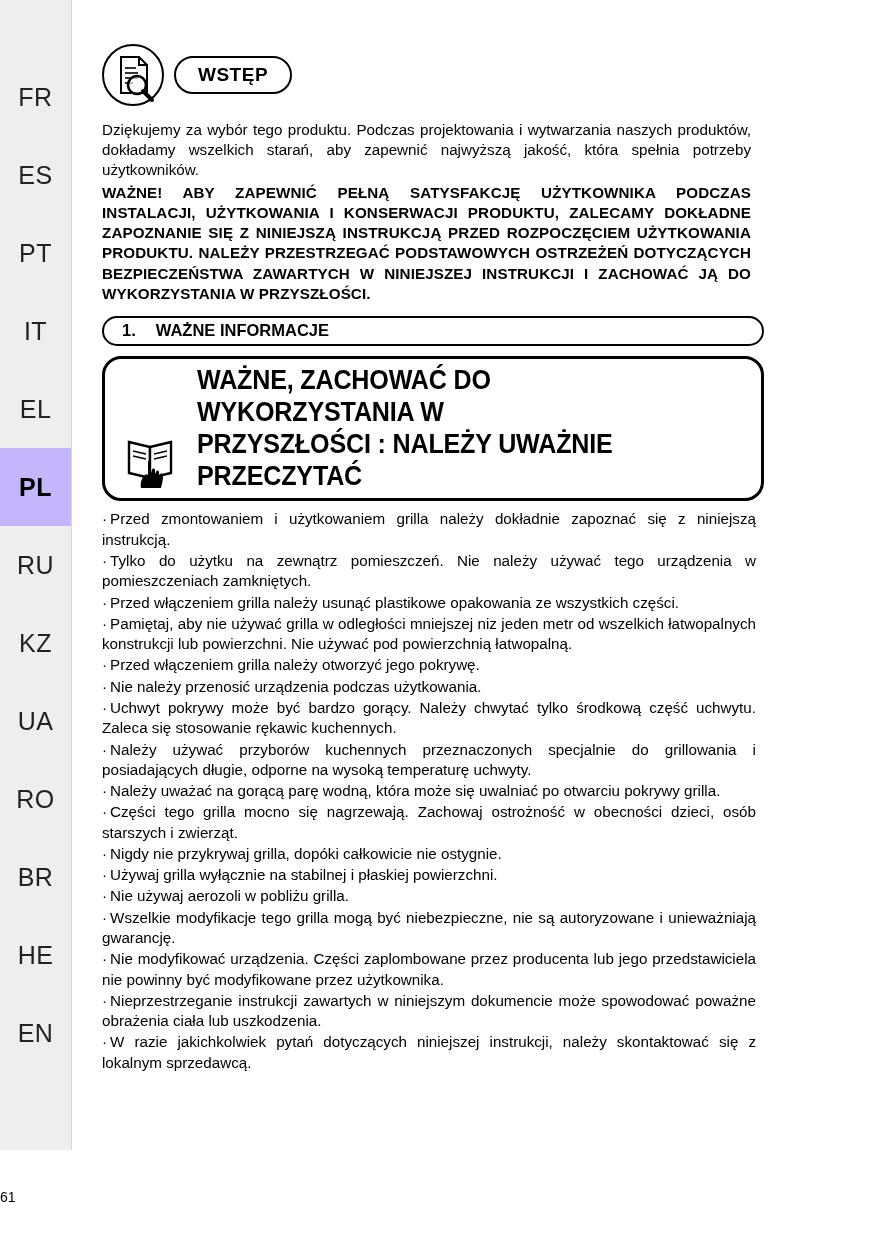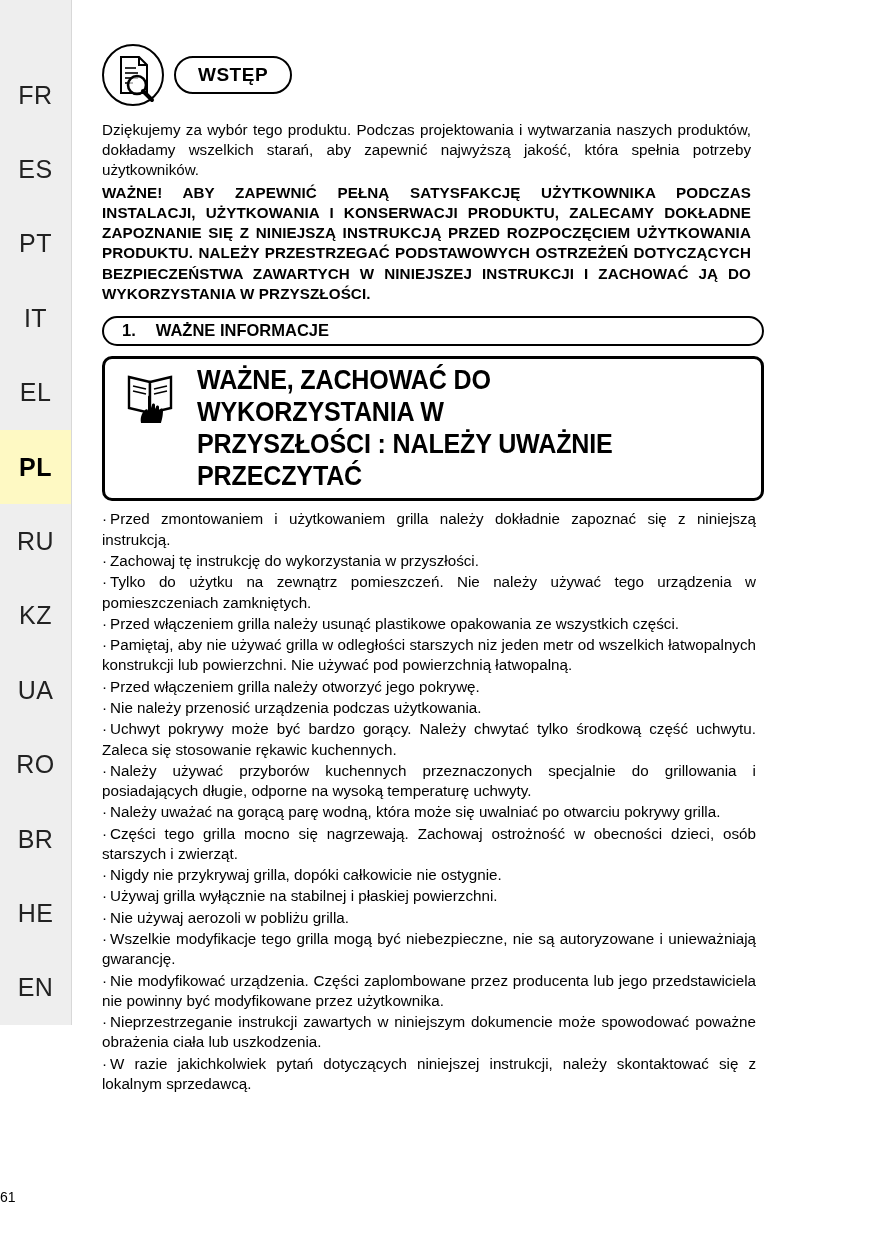--- a/index.html
+++ b/index.html
@@ -12,40 +12,40 @@
     color: #000000;
     position: relative;
     overflow: hidden;
   }
 
   
   #lang-sidebar {
     position: absolute;
     left: 0; top: 0;
     width: 72px;
-    height: 1025px;
+    height: 1150px;
     background: #eeeeee;
     border-right: 1px solid #d8d8d8;
     display: flex;
     flex-direction: column;
     align-items: stretch;
     padding-top: 58px;
   }
   .lang-item {
     height: 78px;
     display: flex;
     align-items: center;
     justify-content: center;
     font-size: 25px;
     letter-spacing: 0.5px;
     color: #222222;
     font-family: "Liberation Sans", sans-serif;
   }
   .lang-item.active {
-    background: #fef9c3;
+    background: #c4b5fd;
     font-weight: bold;
     color: #000000;
   }
 
   
   #page {
     position: absolute;
     left: 72px; top: 0;
     width: 756px;
     height: 1241px;
@@ -102,24 +102,24 @@
     padding: 0 18px;
     font-weight: bold;
     font-size: 16.5px;
   }
   .section-bar .num { margin-right: 20px; }
 
   
   #warning-banner {
     margin-top: 10px;
     border: 3px solid #000;
-    border-radius: 10px;
+    border-radius: 19px;
     min-height: 104px;
     display: flex;
-    align-items: flex-start;
+    align-items: flex-end;
     padding: 6px 14px 6px 16px;
   }
   #hand-book-icon {
     width: 62px;
     height: 62px;
     flex: 0 0 62px;
     margin-right: 14px;
   }
   #warning-text {
     font-weight: bold;
@@ -242,24 +242,23 @@
       </svg>
     </span>
     <div id="warning-text">
       <div>WAŻNE, ZACHOWAĆ DO WYKORZYSTANIA W</div>
       <div>PRZYSZŁOŚCI : NALEŻY UWAŻNIE PRZECZYTAĆ</div>
     </div>
   </div>
 
   <div id="bullets">
     <p class="bullet"><span class="dot">·</span><span>Przed zmontowaniem i użytkowaniem grilla należy dokładnie zapoznać się z niniejszą instrukcją.</span></p>
-    <p class="bullet"><span class="dot">·</span><span>Zachowaj tę instrukcję do wykorzystania w przyszłości.</span></p>
     <p class="bullet"><span class="dot">·</span><span>Tylko do użytku na zewnątrz pomieszczeń. Nie należy używać tego urządzenia w pomieszczeniach zamkniętych.</span></p>
     <p class="bullet"><span class="dot">·</span><span>Przed włączeniem grilla należy usunąć plastikowe opakowania ze wszystkich części.</span></p>
-    <p class="bullet"><span class="dot">·</span><span>Pamiętaj, aby nie używać grilla w odległości starszych niz jeden metr od wszelkich łatwopalnych konstrukcji lub powierzchni. Nie używać pod powierzchnią łatwopalną.</span></p>
+    <p class="bullet"><span class="dot">·</span><span>Pamiętaj, aby nie używać grilla w odległości mniejszej niz jeden metr od wszelkich łatwopalnych konstrukcji lub powierzchni. Nie używać pod powierzchnią łatwopalną.</span></p>
     <p class="bullet"><span class="dot">·</span><span>Przed włączeniem grilla należy otworzyć jego pokrywę.</span></p>
     <p class="bullet"><span class="dot">·</span><span>Nie należy przenosić urządzenia podczas użytkowania.</span></p>
     <p class="bullet"><span class="dot">·</span><span>Uchwyt pokrywy może być bardzo gorący. Należy chwytać tylko środkową część uchwytu. Zaleca się stosowanie rękawic kuchennych.</span></p>
     <p class="bullet"><span class="dot">·</span><span>Należy używać przyborów kuchennych przeznaczonych specjalnie do grillowania i posiadających długie, odporne na wysoką temperaturę uchwyty.</span></p>
     <p class="bullet"><span class="dot">·</span><span>Należy uważać na gorącą parę wodną, która może się uwalniać po otwarciu pokrywy grilla.</span></p>
     <p class="bullet"><span class="dot">·</span><span>Części tego grilla mocno się nagrzewają.  Zachowaj ostrożność w obecności dzieci, osób starszych i zwierząt.</span></p>
     <p class="bullet"><span class="dot">·</span><span>Nigdy nie przykrywaj grilla, dopóki całkowicie nie ostygnie.</span></p>
     <p class="bullet"><span class="dot">·</span><span>Używaj grilla wyłącznie na stabilnej i płaskiej powierzchni.</span></p>
     <p class="bullet"><span class="dot">·</span><span>Nie używaj aerozoli w pobliżu grilla.</span></p>
     <p class="bullet"><span class="dot">·</span><span>Wszelkie modyfikacje tego grilla mogą być niebezpieczne, nie są autoryzowane i unieważniają gwarancję.</span></p>

